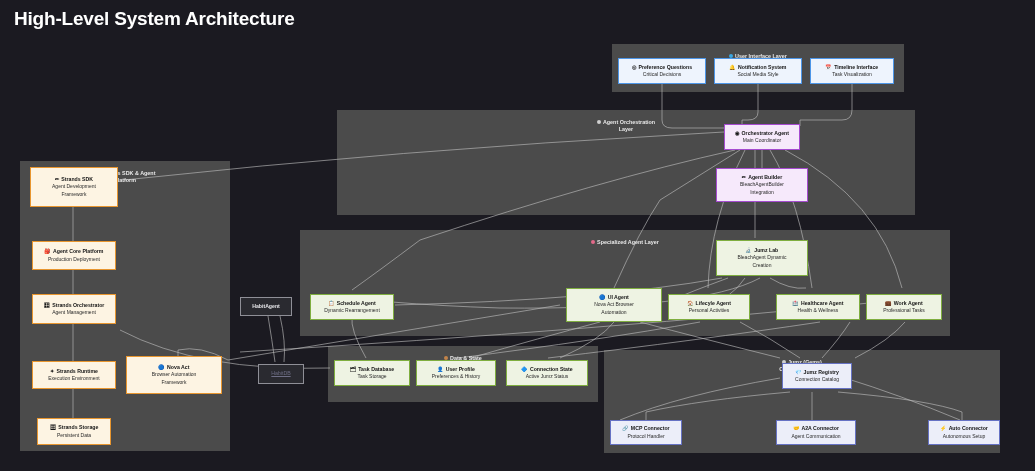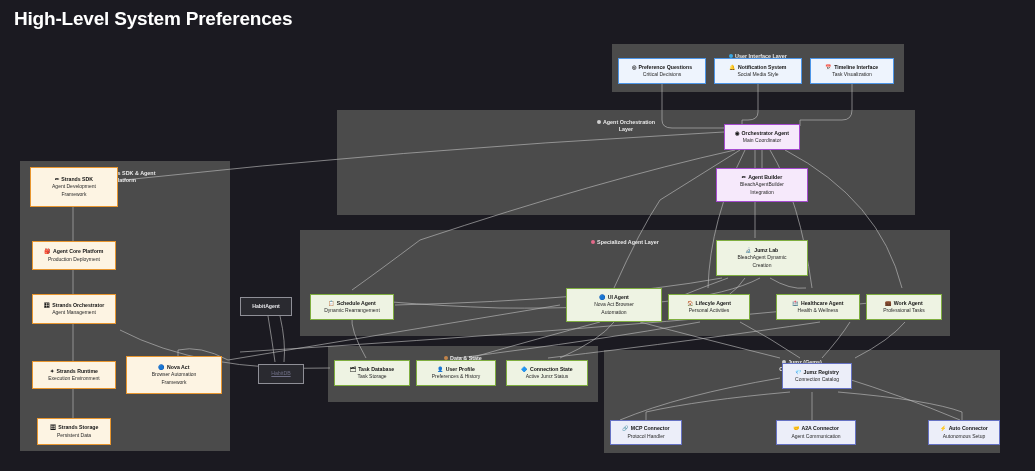--- a/index.html
+++ b/index.html
@@ -82,21 +82,21 @@
 
   
   #edges { position: absolute; left: 0; top: 0; width: 1035px; height: 471px; z-index: 3; }
   #edges path { fill: none; stroke: #bdbdbd; stroke-width: 0.7px; opacity: 0.9; }
 </style>
 </head>
 <body>
 
 <div id="root">
 
-  <div id="page-title">High-Level System Preferences</div>
+  <div id="page-title">High-Level System Architecture</div>
 
   <svg id="edges" viewBox="0 0 1035 471">
 
     <path d="M662 84 L662 120 Q662 128 672 128 L725 128"></path>
     <path d="M758 84 L758 112 Q758 120 748 120 L742 120 L742 126"></path>
     <path d="M852 84 L852 110 Q852 120 842 120 L800 120 L800 126"></path>
 
     <path d="M762 150 L762 168"></path>
 
     <path d="M740 150 Q700 175 660 200 Q640 230 614 288"></path>

